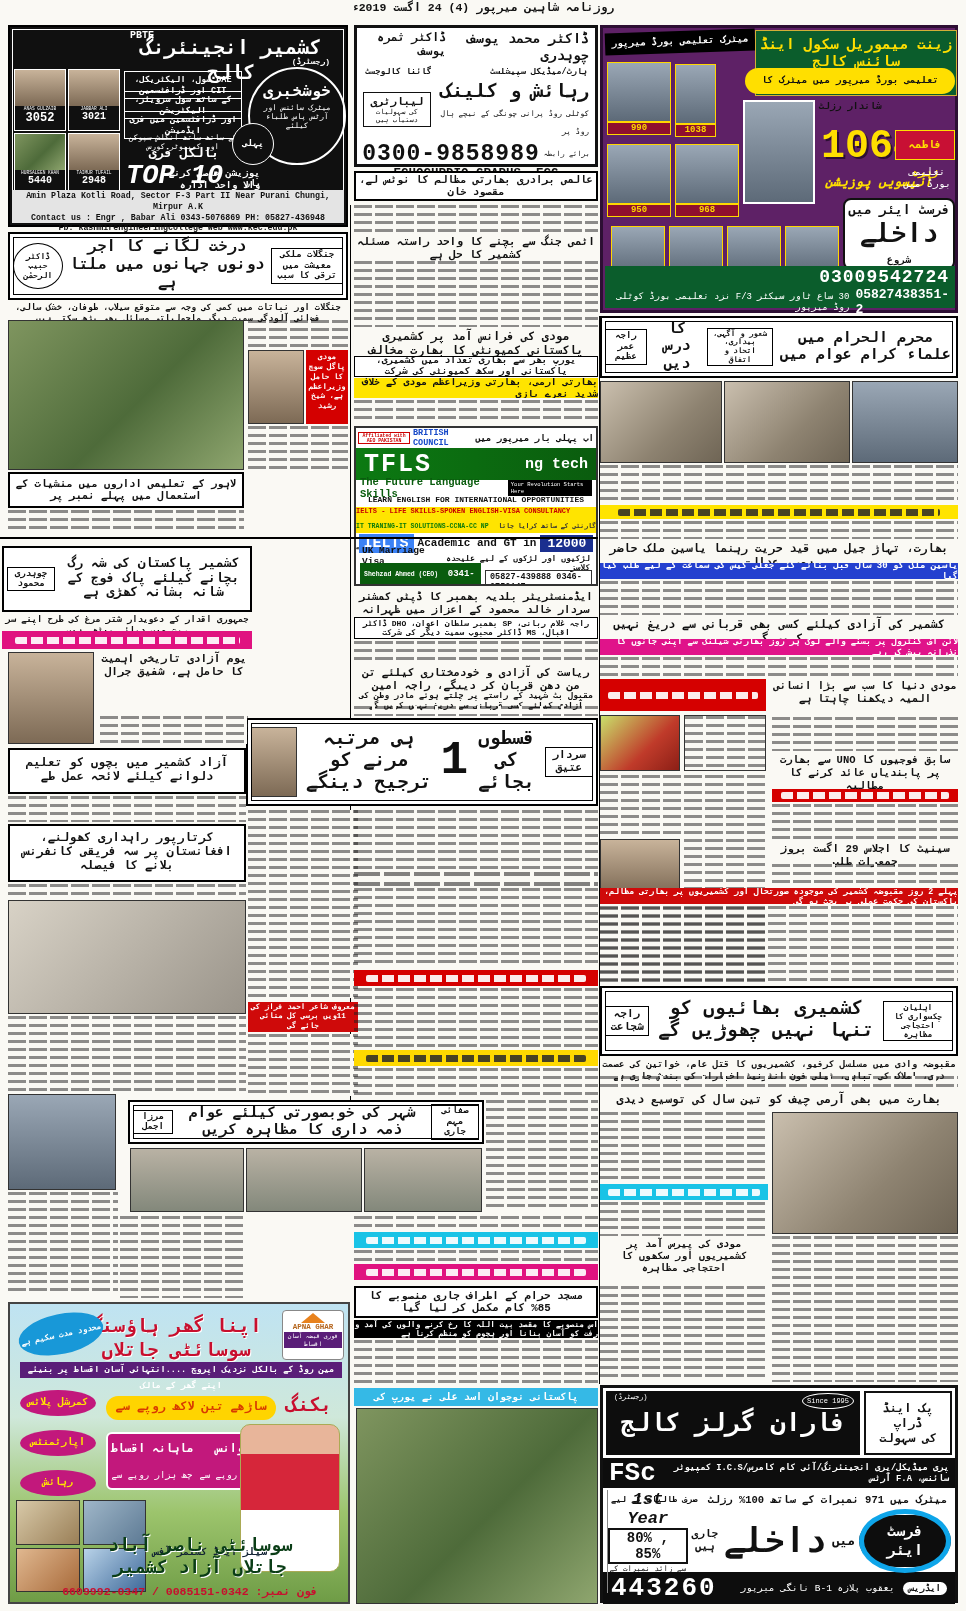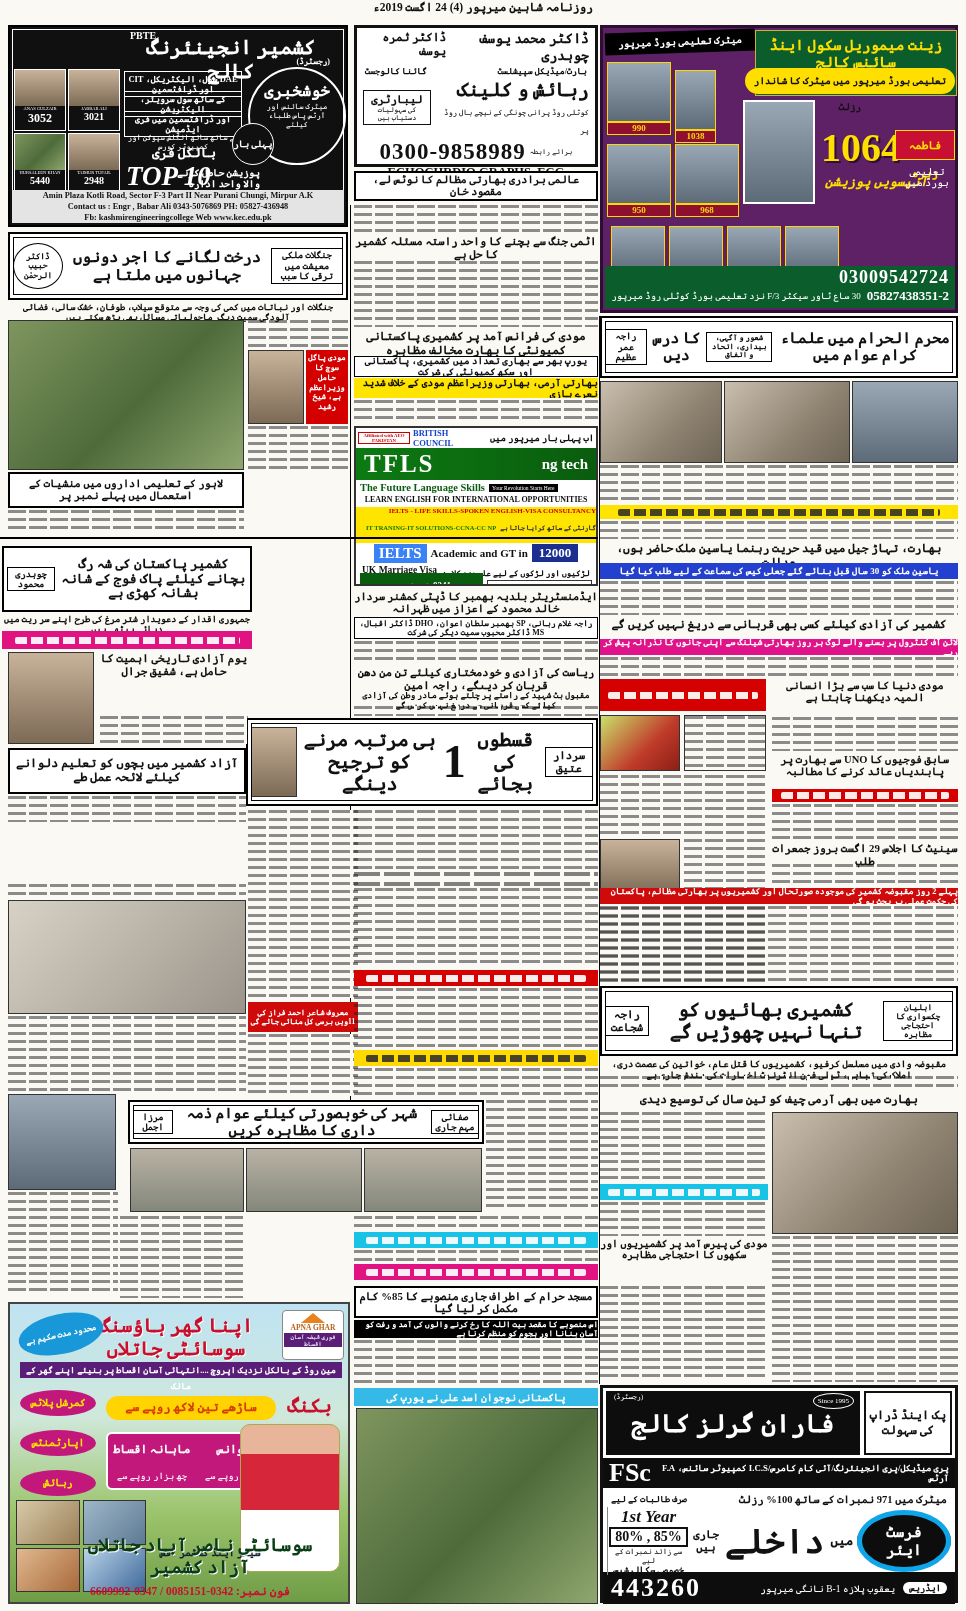--- a/index.html
+++ b/index.html
@@ -1,17 +1,17 @@
 <!DOCTYPE html>
 <html lang="ur"><head>
 <meta charset="utf-8">
 <style>
   html,body{margin:0;padding:0;background:#e8e6e0;}
   .page{position:relative;width:966px;height:1611px;margin:0 auto;background:#faf9f4;
-        font-family:Liberation Serif, serif;color:#111;outline:1px solid #b5b2aa;overflow:hidden;direction:rtl;}
+        font-family:Liberation Mono, monospace;color:#111;outline:1px solid #b5b2aa;overflow:hidden;direction:rtl;}
   .b{position:absolute;box-sizing:border-box;}
   .c{text-align:center;}
   .bold{font-weight:700;}
   .rtl{direction:rtl;}
   .ltr{direction:ltr;}
   .fuzz{background-image:
       repeating-linear-gradient(90deg, transparent 0 26px, #faf9f4 26px 30px),
       repeating-linear-gradient(180deg, rgba(30,30,30,.55) 0 4px, transparent 4px 10px);
       filter:blur(.4px);}
   .fuzz-sm{background-image:
@@ -128,21 +128,21 @@
     <div class="b c bold" style="left:2px;top:3px;width:150px;height:22px;background:#000;color:#fff;font-size:9.5px;line-height:22px;transform:rotate(-2deg)">میٹرک تعلیمی بورڈ میرپور</div>
     <div class="b" style="left:152px;top:2px;width:202px;height:66px;background:#0b5d2c;border:1px solid #d4af37;text-align:center;padding-top:6px">
       <div class="bold rtl" style="color:#ffdf00;font-size:14.5px;line-height:1.2">زینت میموریل سکول اینڈ سائنس کالج</div>
       <div class="bold rtl" style="color:#fff;font-size:9px">میرپور</div>
     </div>
 
     <div class="b" style="left:4px;top:34px;width:64px;height:78px">
       <div class="p-port" style="height:58px;border:1px solid #ffd700"></div>
       <div class="scoreplate">990</div>
     </div>
-    <div class="b" style="left:72px;top:42px;width:41px;height:78px">
+    <div class="b" style="left:72px;top:36px;width:41px;height:78px">
       <div class="p-port" style="height:58px;border:1px solid #ffd700"></div>
       <div class="scoreplate">1038</div>
     </div>
     <div class="b" style="left:4px;top:116px;width:64px;height:78px">
       <div class="p-port" style="height:58px;border:1px solid #ffd700"></div>
       <div class="scoreplate">950</div>
     </div>
     <div class="b" style="left:72px;top:116px;width:64px;height:78px">
       <div class="p-port" style="height:58px;border:1px solid #ffd700"></div>
       <div class="scoreplate">968</div>
@@ -165,20 +165,25 @@
       <div class="scoreplate">908</div>
     </div>
 
     <div class="b p-port ph" style="left:140px;top:72px;width:72px;height:104px;border:2px solid #fff"></div>
     <div class="b c bold rtl" style="left:142px;top:40px;width:210px;height:26px;background:#ffdf00;color:#111;border-radius:13px;font-size:9.5px;line-height:26px">تعلیمی بورڈ میرپور میں میٹرک کا شاندار رزلٹ</div>
     <div class="b bold ltr" style="left:218px;top:96px;font-size:40px;color:#ffdf00;text-shadow:2px 2px 0 #2d0f33">1064</div>
     <div class="b c bold rtl" style="left:292px;top:102px;width:60px;height:30px;background:#c81034;color:#ffdf00;font-size:11px;line-height:28px;border:1px solid #ffdf00">فاطمہ زہرہ</div>
     <div class="b bold rtl" style="left:222px;top:146px;font-size:13px;color:#ffdf00;font-style:italic">انیسویں پوزیشن</div>
     <div class="b c rtl" style="left:296px;top:138px;width:56px;font-size:10px;color:#fff">تعلیمی بورڈ میں</div>
 
+    <div class="b" style="left:240px;top:170px;width:112px;height:72px;background:#fff;border-radius:8px;border:2px solid #111;text-align:center;padding-top:2px">
+      <div class="bold rtl" style="font-size:13px">فرسٹ ایئر میں</div>
+      <span class="bold rtl" style="font-size:26px">داخلے</span>
+      <span class="bold rtl" style="font-size:10px">شروع</span>
+    </div>
 
     <div class="b" style="left:2px;bottom:2px;width:350px;height:42px;background:#0b5d2c;color:#fff;padding:1px 6px">
       <span class="bold ltr" style="font-size:18px;letter-spacing:1px">03009542724</span>
       <div style="display:flex;gap:6px;align-items:center">
         <span class="bold ltr" style="font-size:13px">05827438351-2</span>
         <span class="rtl" style="font-size:9px">30 ساع ٹاور سیکٹر F/3 نزد تعلیمی بورڈ کوٹلی روڈ میرپور</span>
       </div>
     </div>
   </div>
 
@@ -221,21 +226,21 @@
     </div>
     <div style="height:32px;background:linear-gradient(90deg,#0c7a12,#0a5c0e);color:#fff;display:flex;align-items:center;padding:0 8px;gap:10px">
       <span class="bold" style="font-size:25px;letter-spacing:2px">TFLS</span>
       <span class="bold" style="font-size:15px;margin-left:auto">ng tech</span>
     </div>
     <div style="display:flex;align-items:center;height:15px;padding:0 4px;gap:4px">
       <span class="bold" style="font-size:10.5px;color:#0a5c0e">The Future Language Skills</span>
       <span style="background:#000;color:#fff;font-size:5.5px;padding:1px 3px">Your Revolution Starts Here</span>
     </div>
     <div class="c bold" style="font-size:8px;height:12px">LEARN ENGLISH FOR INTERNATIONAL OPPORTUNITIES</div>
-    <div style="background:#ffe400;height:36px;text-align:right;line-height:1.2">
+    <div style="background:#ffe400;height:26px;text-align:left;line-height:1.2">
       <div class="bold" style="font-size:7px;color:#c80000">IELTS - LIFE SKILLS-SPOKEN ENGLISH-VISA CONSULTANCY</div>
       <span class="bold" style="font-size:6.5px;color:#0a7a0a">IT TRANING-IT SOLUTIONS-CCNA-CC NP</span>
       <span class="bold rtl" style="font-size:6.5px;color:#333">گارنٹی کے ساتھ کرایا جاتا ہے</span>
     </div>
     <div style="display:flex;align-items:center;justify-content:center;gap:4px;height:20px">
       <span class="bold" style="background:#3b82f6;color:#fff;font-size:15px;padding:1px 5px">IELTS</span>
       <span class="bold" style="font-size:11px">Academic and GT in</span>
       <span class="bold" style="background:#1a2f8f;color:#fff;font-size:13px;padding:1px 7px">12000</span>
     </div>
     <div style="display:flex;align-items:center;justify-content:space-between;height:20px;padding:0 6px">
@@ -287,20 +292,23 @@
     </div>
 
   <div class="b ph p-face" style="left:8px;top:652px;width:86px;height:92px"></div>
   <div class="b c bold rtl" style="left:100px;top:652px;width:148px;font-size:11px">یوم آزادی تاریخی اہمیت کا حامل ہے، شفیق جرال</div>
   <div class="b fuzz-sm" style="left:100px;top:716px;width:148px;height:28px"></div>
 
   <div class="b hb rtl" style="left:8px;top:748px;width:238px;height:46px;font-size:12px">
     <span>آزاد کشمیر میں بچوں کو تعلیم دلوانے کیلئے لائحہ عمل طے</span>
   </div>
   <div class="b fuzz-sm" style="left:8px;top:796px;width:238px;height:26px"></div>
+  <div class="b hb rtl" style="left:8px;top:824px;width:238px;height:58px;font-size:12px">
+    <span>کرتارپور راہداری کھولنے، افغانستان پر سہ فریقی کانفرنس بلانے کا فیصلہ</span>
+  </div>
   <div class="b fuzz-sm" style="left:8px;top:884px;width:238px;height:14px"></div>
   <div class="b ph p-crowd" style="left:8px;top:900px;width:238px;height:114px"></div>
   <div class="b fuzz-sm" style="left:8px;top:1016px;width:238px;height:30px"></div>
   <div class="b fuzz-sm" style="left:8px;top:1048px;width:238px;height:44px"></div>
   <div class="b ph p-port" style="left:8px;top:1094px;width:108px;height:96px"></div>
   <div class="b fuzz-sm" style="left:8px;top:1192px;width:110px;height:104px"></div>
   <div class="b fuzz-sm" style="left:120px;top:1216px;width:124px;height:82px"></div>
 
   <div class="b fuzz-sm" style="left:248px;top:810px;width:110px;height:188px"></div>
   <div class="b strip c rtl" style="left:248px;top:1002px;width:110px;height:30px;background:#cf0a0a;color:#fff;font-size:7.5px;line-height:1.25;padding:1px">

